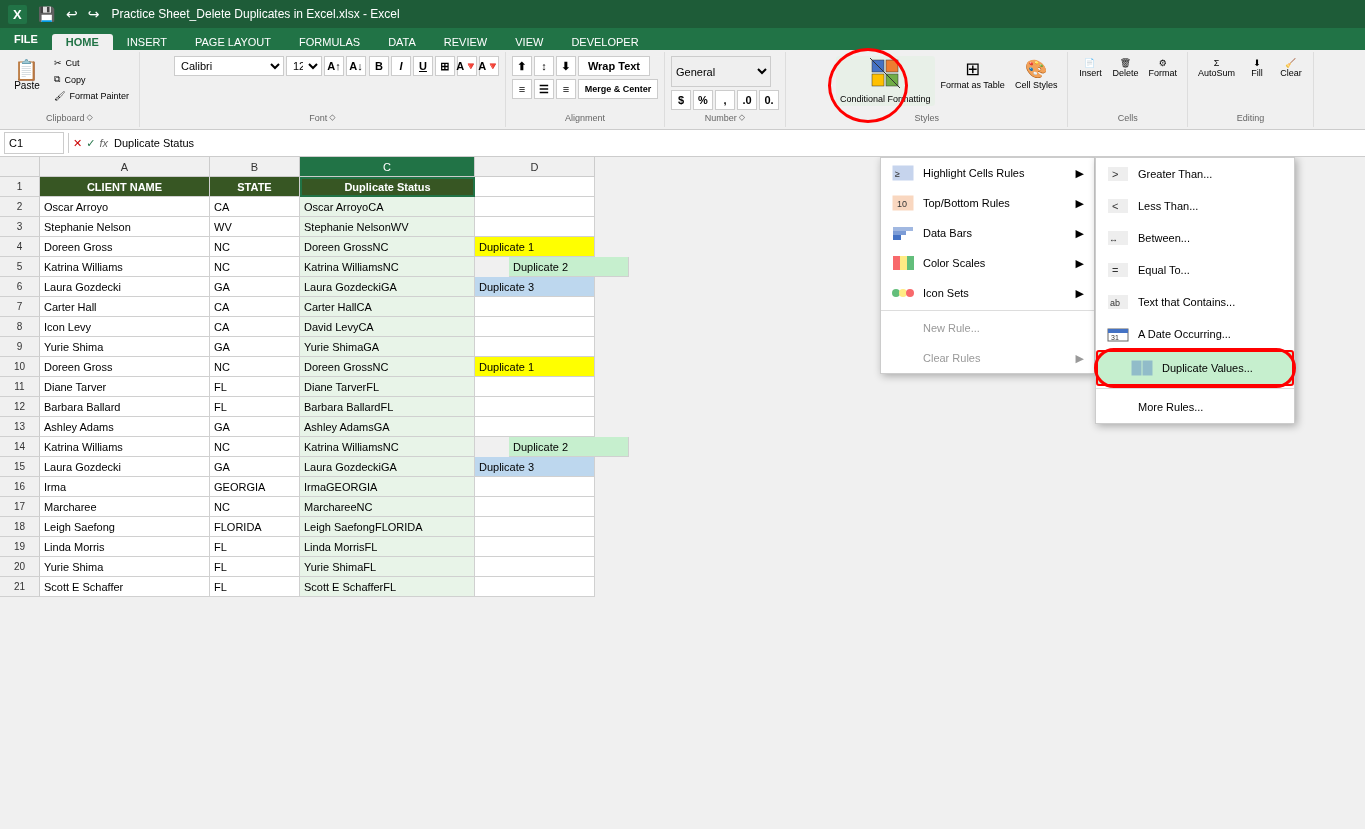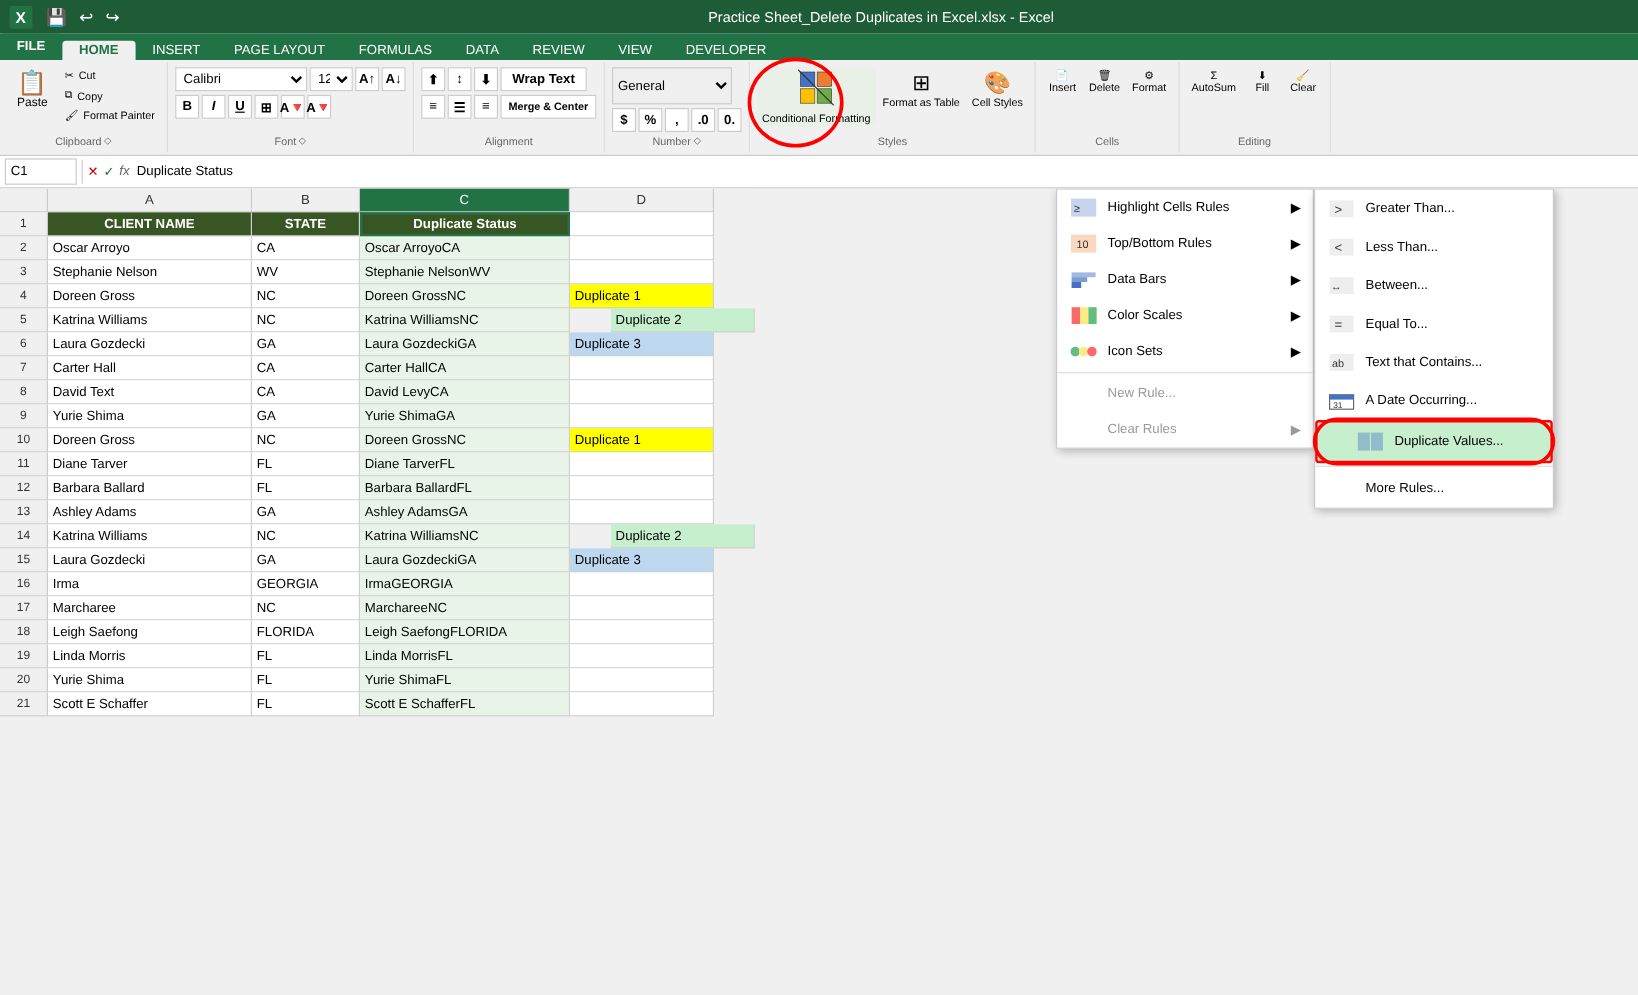--- a/index.html
+++ b/index.html
@@ -269,21 +269,21 @@
 
 <div class="page-layout">
 
   <div class="title-top">
     <span class="excel-logo">X</span>
     <div class="undo-redo">
       <span class="ur-btn">💾</span>
       <span class="ur-btn">↩</span>
       <span class="ur-btn">↪</span>
     </div>
-    <div style="flex:1; text-align:center; color:white; font-size:12px;">Practice Sheet_Delete Duplicates in Excel.xlsx - Excel</div>
+    <div style="flex:1; color:white; font-size:12px;">Practice Sheet_Delete Duplicates in Excel.xlsx - Excel</div>
   </div>
 
   <div class="ribbon-tabs">
     <div class="ribbon-tab active" style="background: rgb(33, 115, 70); color: white; font-weight: bold; padding: 5px 14px;">FILE</div>
     <div class="ribbon-tab active" style="background:#f0f0f0;color:#217346;">HOME</div>
     <div class="ribbon-tab">INSERT</div>
     <div class="ribbon-tab">PAGE LAYOUT</div>
     <div class="ribbon-tab">FORMULAS</div>
     <div class="ribbon-tab">DATA</div>
     <div class="ribbon-tab">REVIEW</div>
@@ -311,21 +311,21 @@
           <div class="ribbon-btn" style="flex-direction:row;gap:4px;">
             <span>🖌</span>
             <span>Format Painter</span>
           </div>
         </div>
       </div>
       <div class="ribbon-group-label">Clipboard <span>⬦</span></div>
     </div>
 
     <div class="ribbon-group">
-      <div class="ribbon-group-content" style="flex-direction:column;gap:3px;">
+      <div class="ribbon-group-content" style="flex-direction:row;gap:3px;margin-left:28px;">
         <div class="font-row">
           <select class="font-select">
             <option>Calibri</option>
           </select>
           <select class="size-select">
             <option>12</option>
           </select>
           <button class="fmt-btn">A↑</button>
           <button class="fmt-btn">A↓</button>
         </div>
@@ -378,21 +378,21 @@
           <button class="fmt-btn">0.</button>
         </div>
       </div>
       <div class="ribbon-group-label">Number <span>⬦</span></div>
     </div>
 
     <div class="ribbon-group">
       <div class="ribbon-group-content">
         <div style="display:flex;flex-direction:column;align-items:center;gap:2px;">
 
-          <div style="position:relative;display:inline-block;">
+          <div style="position:relative;display:inline-block;margin-left:44px;">
             <div style="position:absolute;top:-8px;left:-8px;width:80px;height:75px;border:3px solid red;border-radius:50%;pointer-events:none;z-index:10;"></div>
             <div class="ribbon-btn" style="background:#e8f0e8;">
               <div style="font-size:22px;">
                 <svg width="30" height="30" viewBox="0 0 30 30">
                   <rect x="2" y="2" width="12" height="12" fill="#4472c4" stroke="#333" stroke-width="0.5"></rect>
                   <rect x="16" y="2" width="12" height="12" fill="#ed7d31" stroke="#333" stroke-width="0.5"></rect>
                   <rect x="2" y="16" width="12" height="12" fill="#ffc000" stroke="#333" stroke-width="0.5"></rect>
                   <rect x="16" y="16" width="12" height="12" fill="#70ad47" stroke="#333" stroke-width="0.5"></rect>
                   <line x1="0" y1="0" x2="30" y2="30" stroke="#333" stroke-width="1"></line>
                 </svg>
@@ -522,21 +522,21 @@
           </div>
           <div class="sheet-row">
             <div class="row-num">7</div>
             <div class="cell col-a">Carter Hall</div>
             <div class="cell col-b">CA</div>
             <div class="cell col-c selected-col">Carter HallCA</div>
             <div class="cell col-d"></div>
           </div>
           <div class="sheet-row">
             <div class="row-num">8</div>
-            <div class="cell col-a">David Text</div>
+            <div class="cell col-a">Icon Levy</div>
             <div class="cell col-b">CA</div>
             <div class="cell col-c selected-col">David LevyCA</div>
             <div class="cell col-d"></div>
           </div>
           <div class="sheet-row">
             <div class="row-num">9</div>
             <div class="cell col-a">Yurie Shima</div>
             <div class="cell col-b">GA</div>
             <div class="cell col-c selected-col">Yurie ShimaGA</div>
             <div class="cell col-d"></div>

